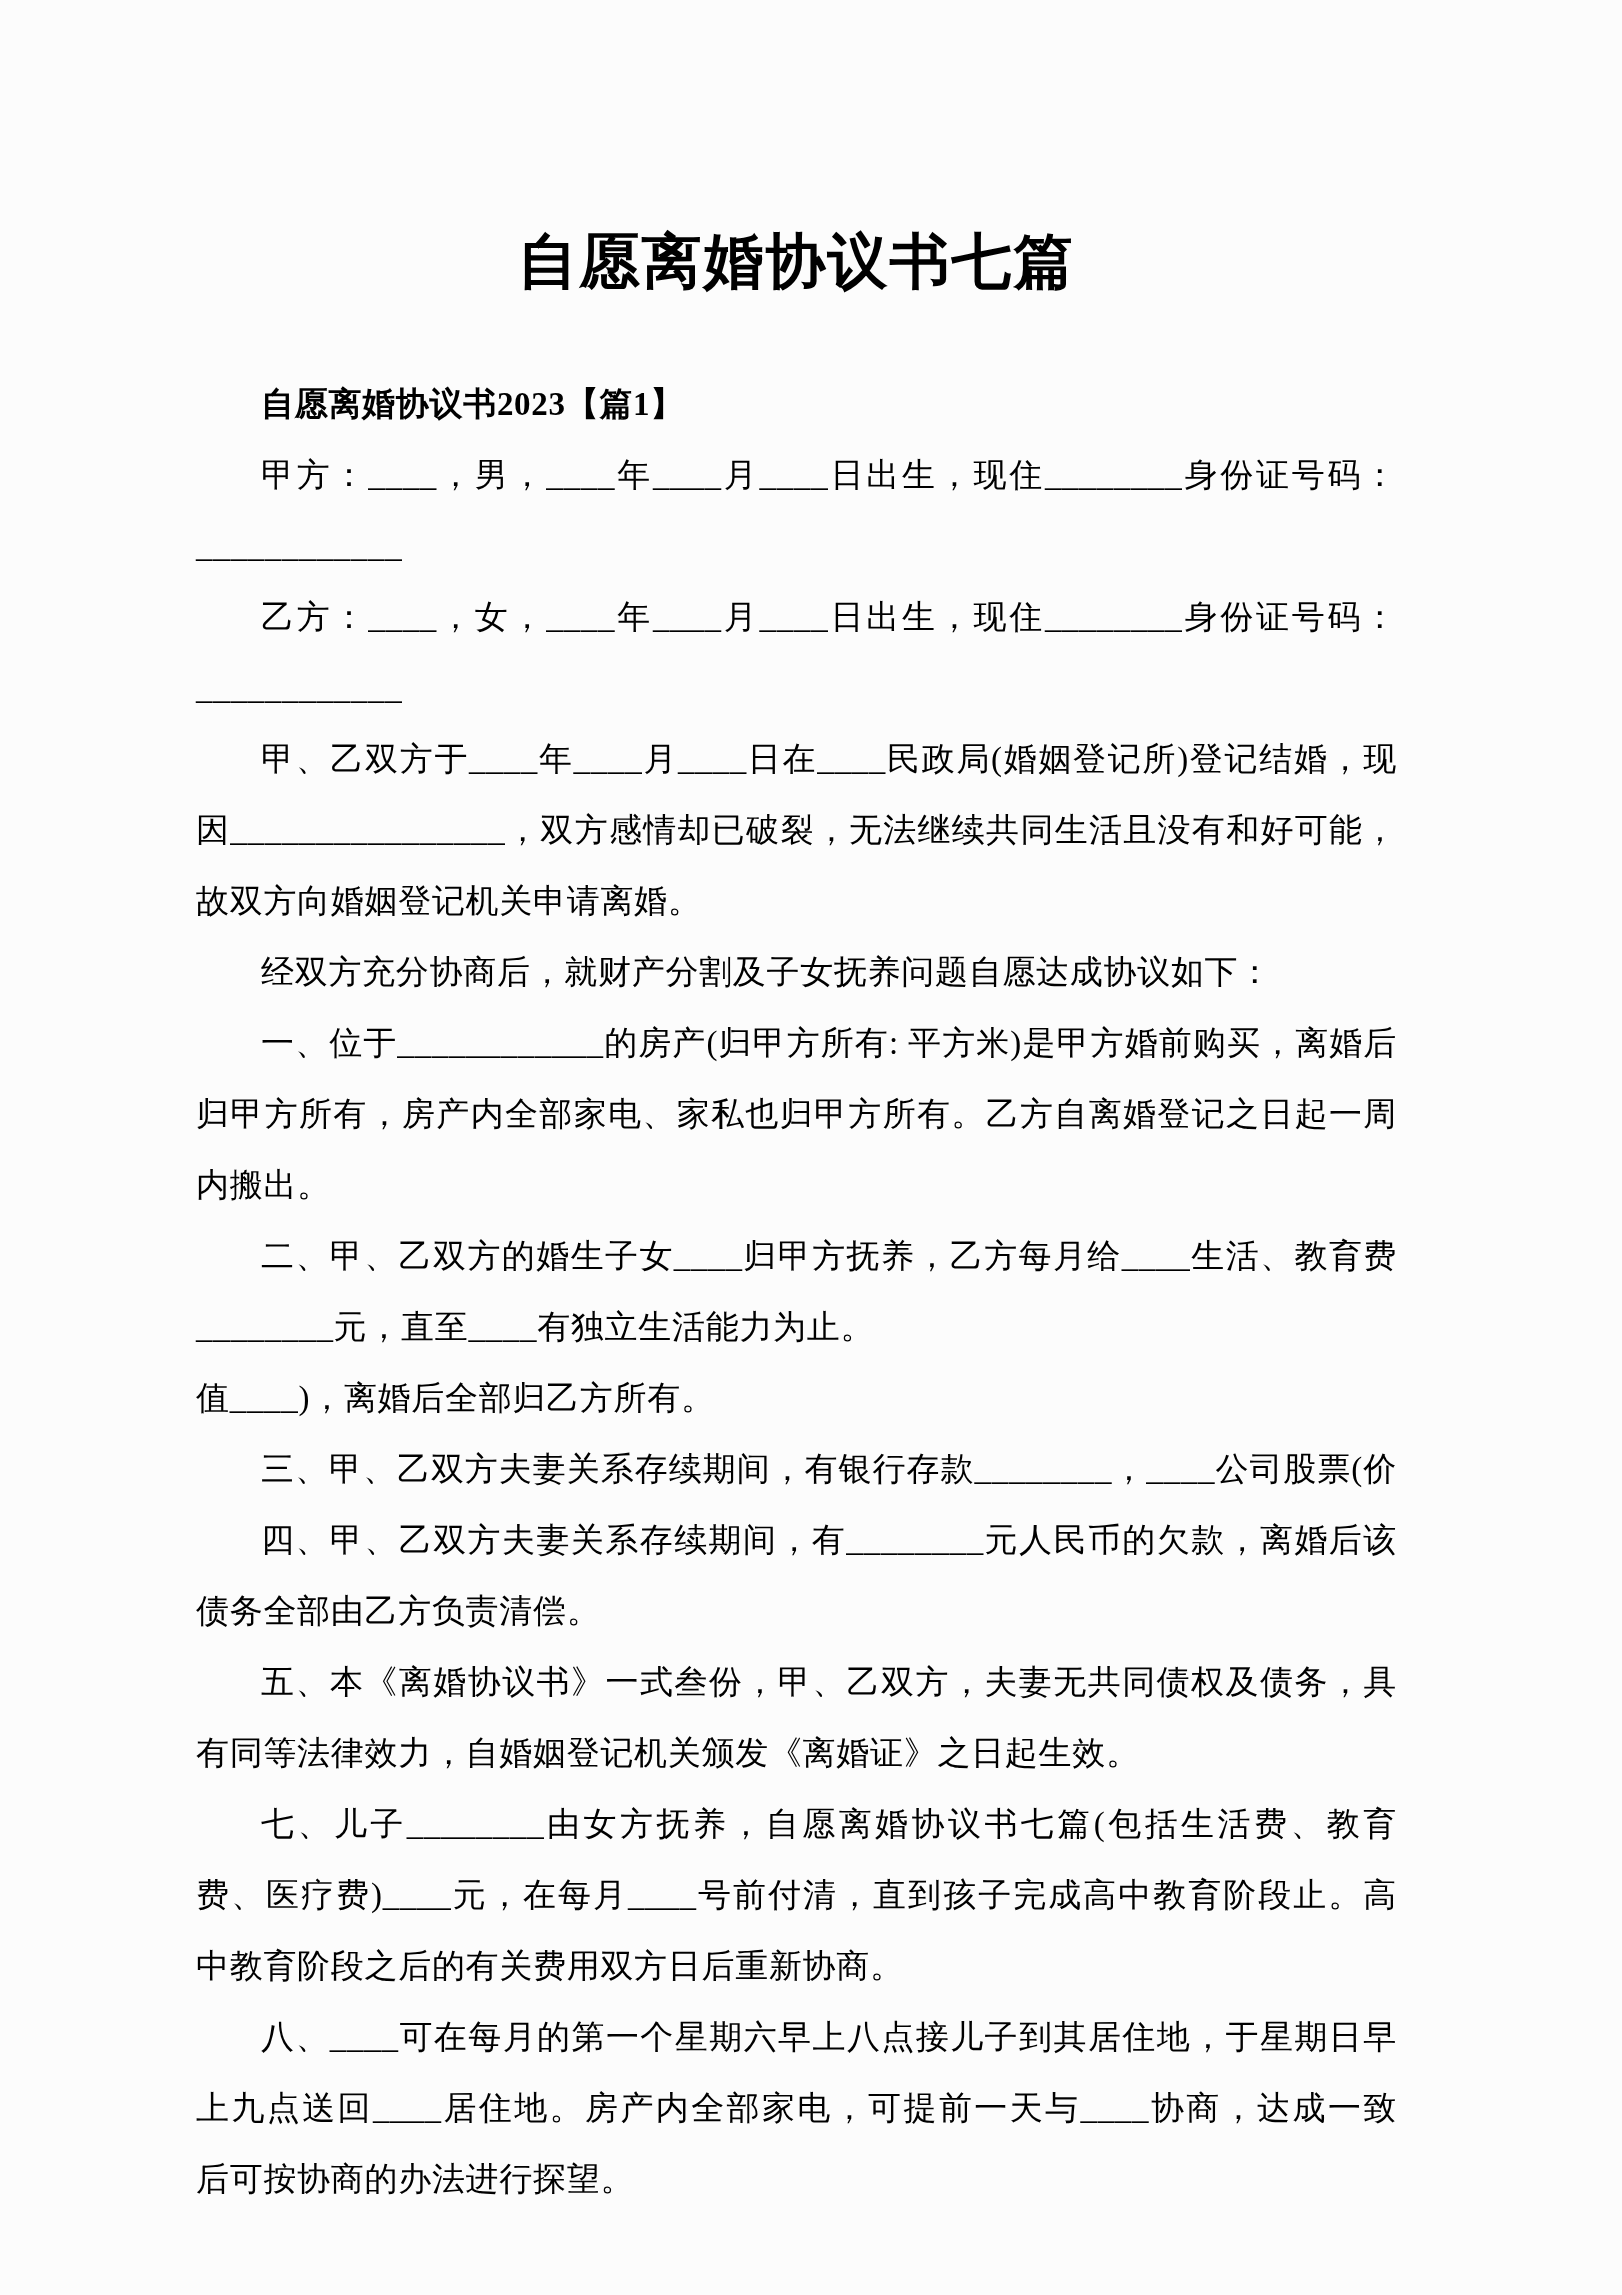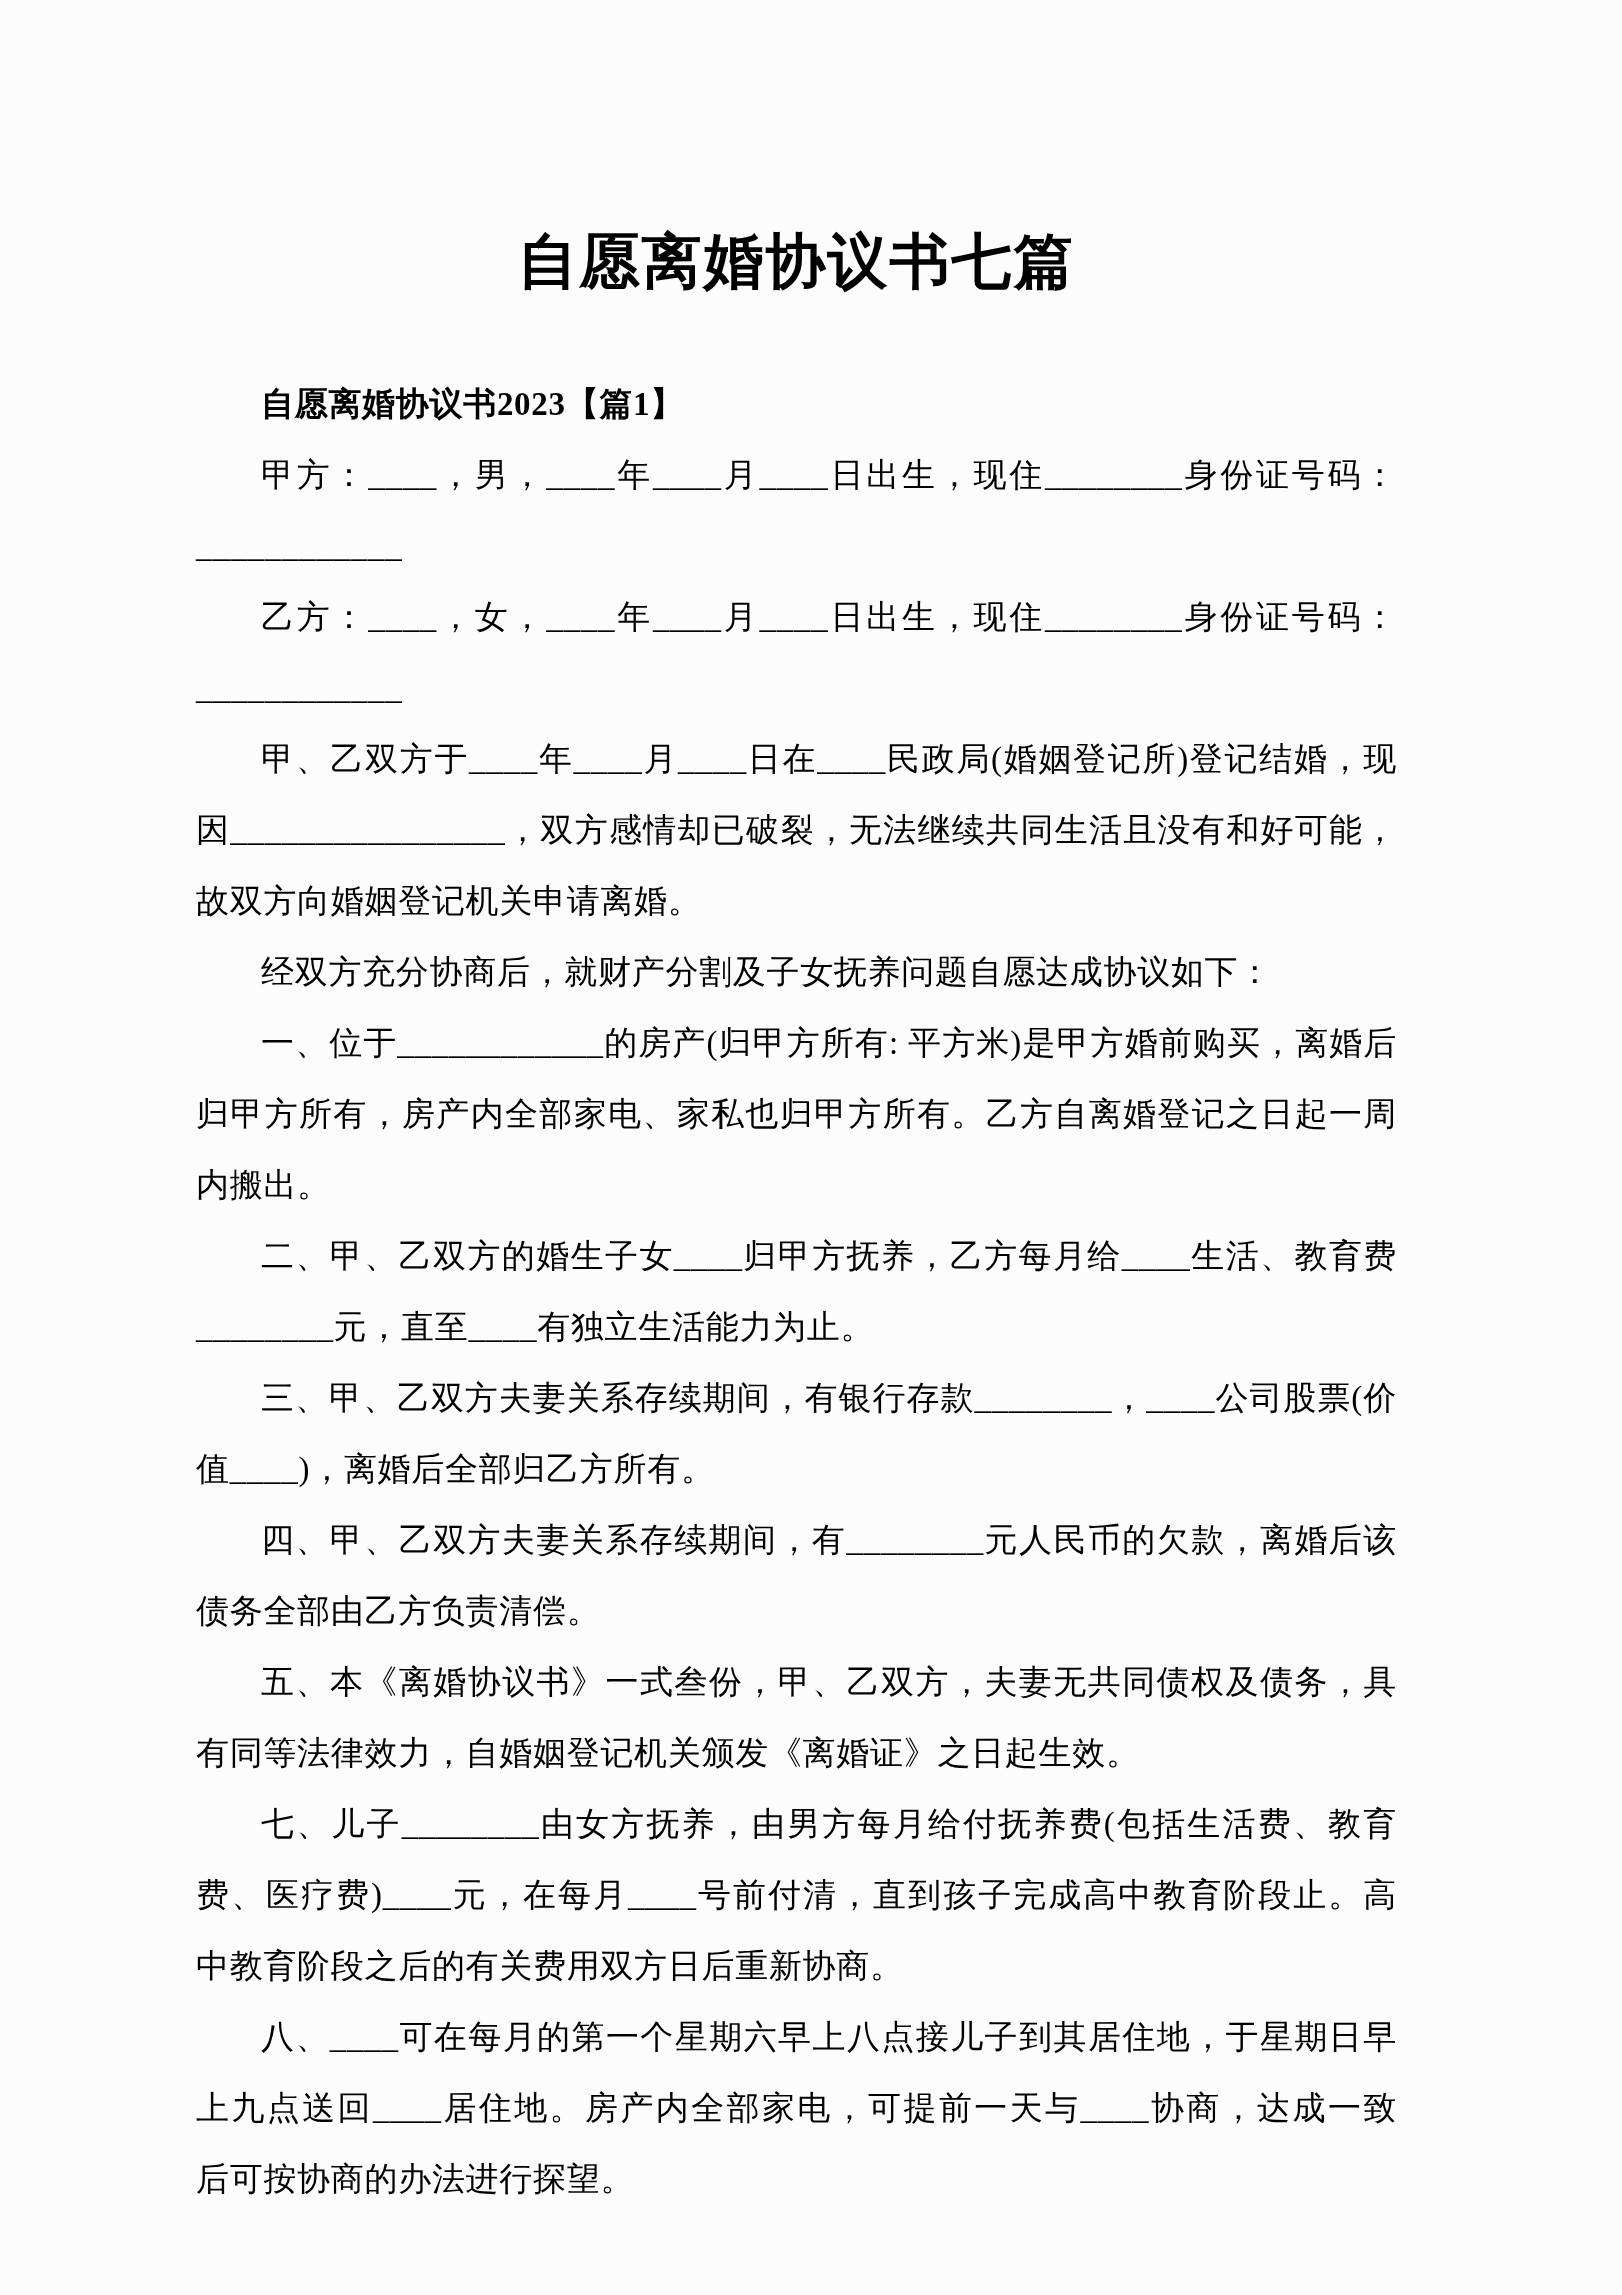--- a/index.html
+++ b/index.html
@@ -61,27 +61,27 @@
     <div class="line">____________</div>
     <div class="line indent full">甲、乙双方于____年____月____日在____民政局(婚姻登记所)登记结婚，现</div>
     <div class="line full">因________________，双方感情却已破裂，无法继续共同生活且没有和好可能，</div>
     <div class="line">故双方向婚姻登记机关申请离婚。</div>
     <div class="line indent">经双方充分协商后，就财产分割及子女抚养问题自愿达成协议如下：</div>
     <div class="line indent full">一、位于____________的房产(归甲方所有: 平方米)是甲方婚前购买，离婚后</div>
     <div class="line full">归甲方所有，房产内全部家电、家私也归甲方所有。乙方自离婚登记之日起一周</div>
     <div class="line">内搬出。</div>
     <div class="line indent full">二、甲、乙双方的婚生子女____归甲方抚养，乙方每月给____生活、教育费</div>
     <div class="line">________元，直至____有独立生活能力为止。</div>
+    <div class="line">值____)，离婚后全部归乙方所有。</div>
     <div class="line indent full">三、甲、乙双方夫妻关系存续期间，有银行存款________，____公司股票(价</div>
-    <div class="line">值____)，离婚后全部归乙方所有。</div>
     <div class="line indent full">四、甲、乙双方夫妻关系存续期间，有________元人民币的欠款，离婚后该</div>
     <div class="line">债务全部由乙方负责清偿。</div>
     <div class="line indent full">五、本《离婚协议书》一式叁份，甲、乙双方，夫妻无共同债权及债务，具</div>
     <div class="line">有同等法律效力，自婚姻登记机关颁发《离婚证》之日起生效。</div>
-    <div class="line indent full">七、儿子________由女方抚养，由男方每月给付抚养费(包括生活费、教育</div>
+    <div class="line indent full">七、儿子________由女方抚养，自愿离婚协议书七篇(包括生活费、教育</div>
     <div class="line full">费、医疗费)____元，在每月____号前付清，直到孩子完成高中教育阶段止。高</div>
     <div class="line">中教育阶段之后的有关费用双方日后重新协商。</div>
     <div class="line indent full">八、____可在每月的第一个星期六早上八点接儿子到其居住地，于星期日早</div>
     <div class="line full">上九点送回____居住地。房产内全部家电，可提前一天与____协商，达成一致</div>
     <div class="line">后可按协商的办法进行探望。</div>
 
   </div>
 </div>
 
 

